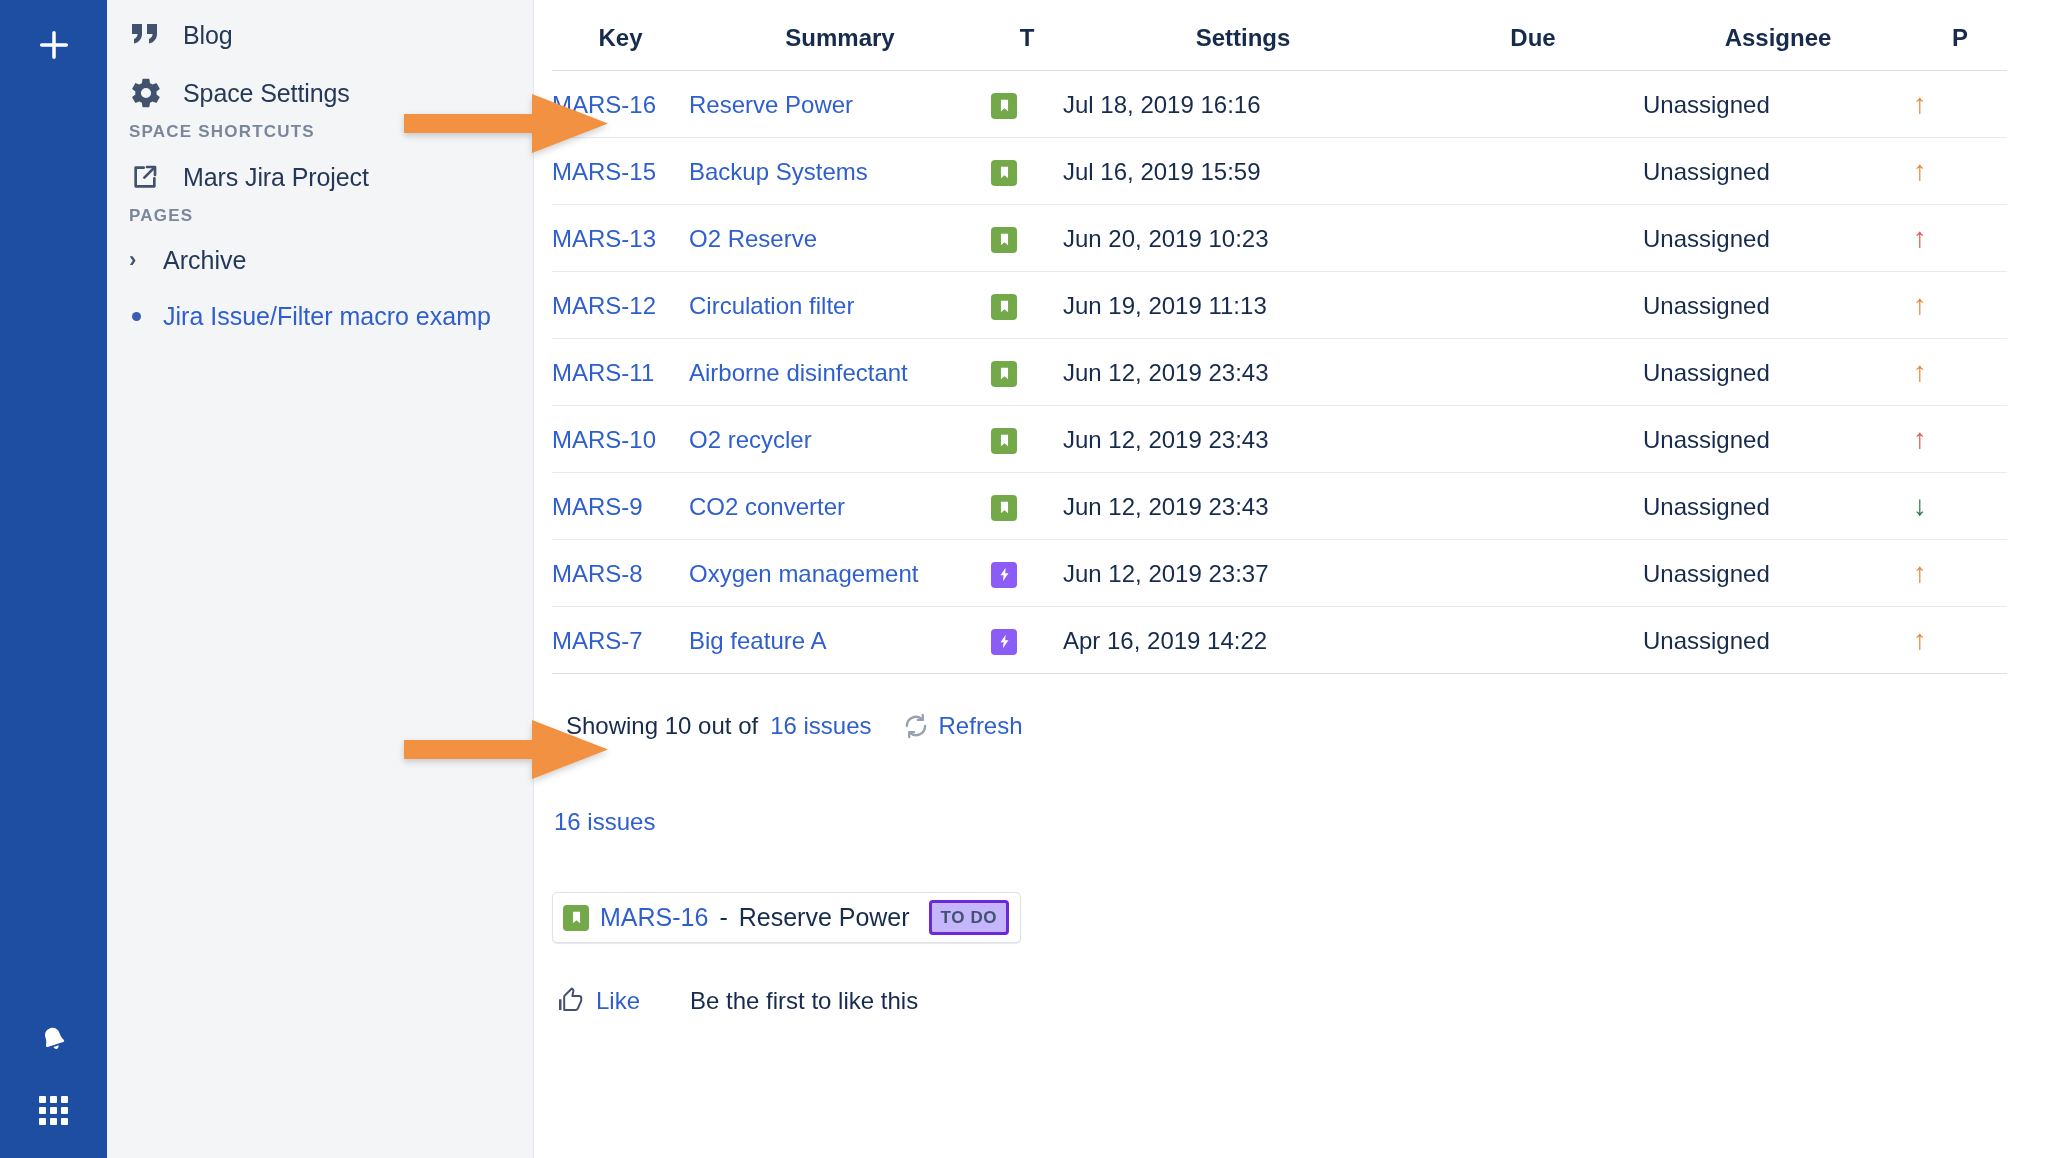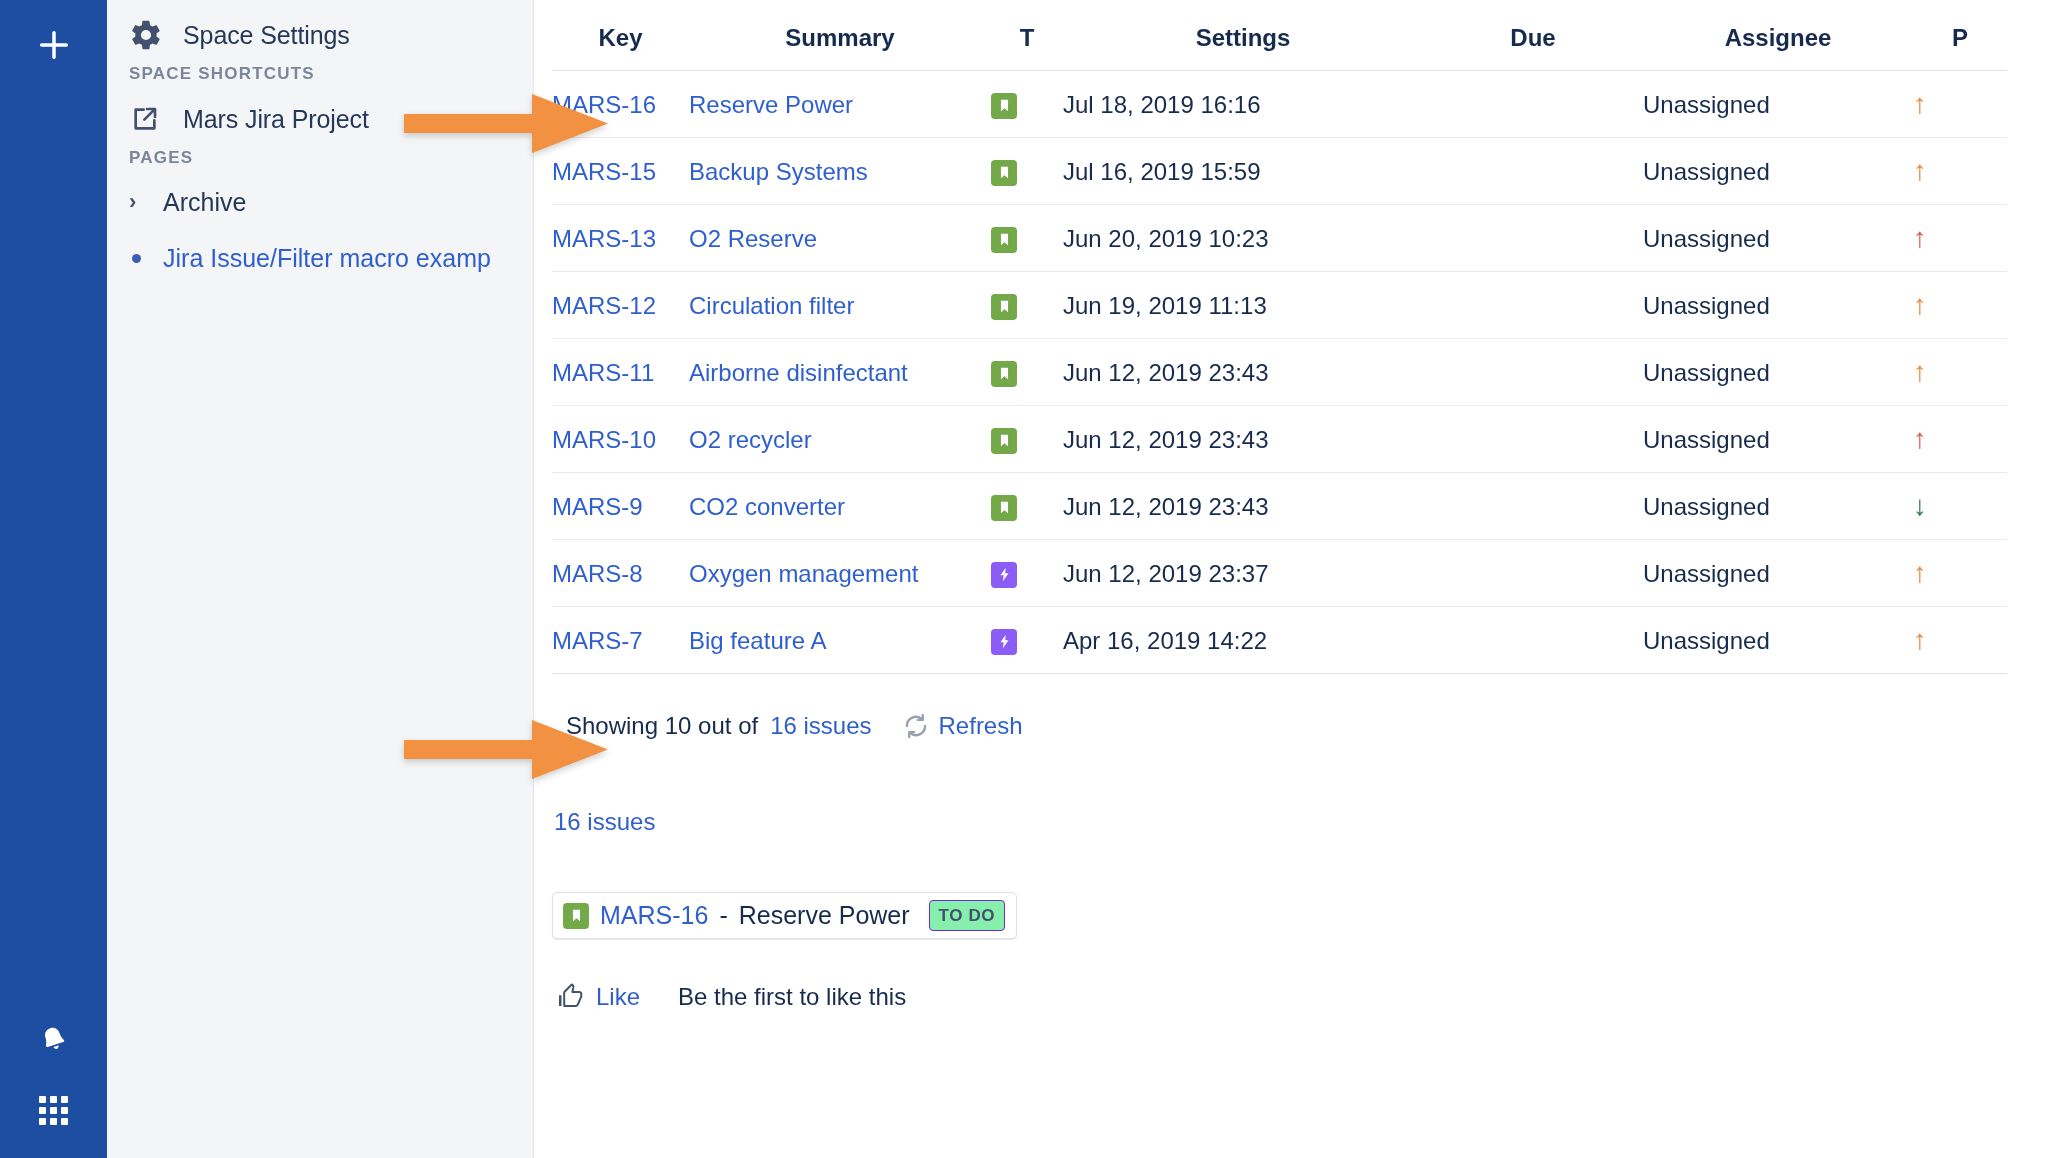--- a/index.html
+++ b/index.html
@@ -211,37 +211,37 @@
     padding: 7px 11px 7px 10px;
     margin-top: 56px;
     margin-left: 0px;
     box-shadow: 0 1px 1px rgba(9,30,66,0.10);
     cursor: pointer;
   }
   .issue-chip .chip-key { font-size: 25px; color: #2f5fce; }
   .issue-chip .chip-sep { font-size: 25px; color: #172b4d; }
   .issue-chip .chip-sum { font-size: 25px; color: #172b4d; }
   .status-lozenge {
-    border: 1px solid #6d28d9;
+    border: 3px solid #6d28d9;
     border-radius: 4px;
-    background: #86efac;
+    background: #c4b5fd;
     color: #42526e;
     font-size: 17px;
     font-weight: bold;
     letter-spacing: 0.6px;
     padding: 5px 9px 4px 9px;
     margin-left: 8px;
   }
 
   .like-row {
     display: flex;
     align-items: center;
     margin-top: 43px;
     margin-left: 4px;
-    gap: 12px;
+    gap: 24px;
   }
   .like-label { font-size: 24px; color: #2f5fce; cursor: pointer; }
   .like-hint { font-size: 24px; color: #172b4d; margin-left: 26px; }
 
   
   .anno-arrow {
     position: absolute;
     pointer-events: none;
     filter: drop-shadow(0 3px 3px rgba(0,0,0,0.18));
     z-index: 50;
@@ -278,20 +278,29 @@
             <i></i>
             <i></i>
             <i></i>
         </div>
       </div>
     </div>
   </div>
 
   <div class="sidebar">
 
+    <div class="nav-item">
+      <span class="ico">
+        <svg width="34" height="30" viewBox="0 0 34 30">
+          <path d="M3 3h10v10c0 5-3.6 8.6-8 9.6V18c2.1-.8 3.4-2.6 3.6-5H3z" fill="#42526e" transform="translate(0,1)"></path>
+          <path d="M18 3h10v10c0 5-3.6 8.6-8 9.6V18c2.1-.8 3.4-2.6 3.6-5H18z" fill="#42526e" transform="translate(0,1)"></path>
+        </svg>
+      </span>
+      <span class="lbl">Blog</span>
+    </div>
 
     <div class="nav-item">
       <span class="ico">
         <svg width="34" height="34" viewBox="0 0 24 24">
           <path fill="#42526e" d="M19.4 13.0c.04-.33.06-.66.06-1.0s-.02-.67-.07-1.0l2.11-1.62c.19-.15.24-.42.12-.64l-2-3.46c-.12-.22-.39-.3-.61-.22l-2.49 1.0c-.52-.4-1.08-.73-1.69-.98l-.38-2.65c-.03-.24-.24-.42-.49-.42h-4c-.25 0-.46.18-.49.42l-.38 2.65c-.61.25-1.17.59-1.69.98l-2.49-1.0c-.23-.09-.49 0-.61.22l-2 3.46c-.13.22-.07.49.12.64L4.52 11c-.05.33-.07.67-.07 1.0s.02.66.07 1.0l-2.11 1.62c-.19.15-.24.42-.12.64l2 3.46c.12.22.39.3.61.22l2.49-1.0c.52.4 1.08.73 1.69.98l.38 2.65c.03.24.24.42.49.42h4c.25 0 .46-.18.49-.42l.38-2.65c.61-.25 1.17-.59 1.69-.98l2.49 1.0c.23.09.49 0 .61-.22l2-3.46c.12-.22.07-.49-.12-.64zM12 15.6A3.6 3.6 0 1 1 12 8.4a3.6 3.6 0 0 1 0 7.2z"></path>
         </svg>
       </span>
       <span class="lbl">Space Settings</span>
     </div>
 

